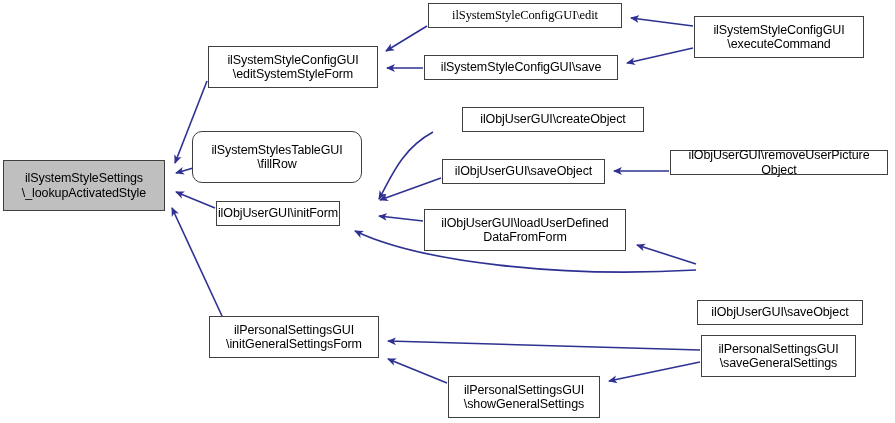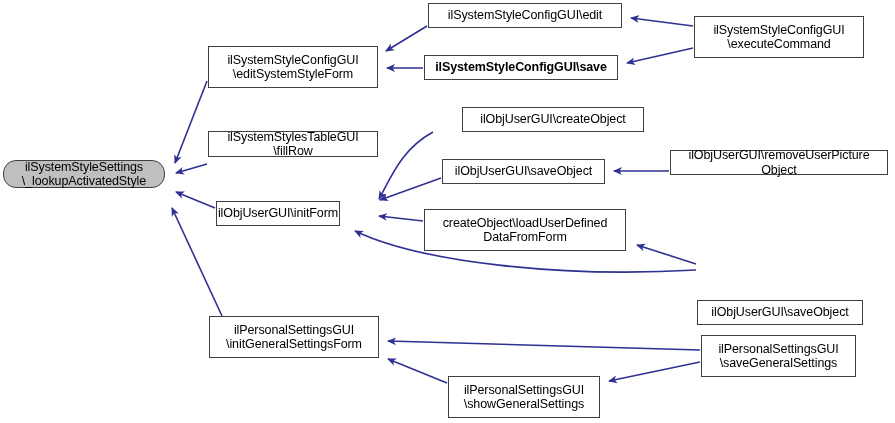--- a/index.html
+++ b/index.html
@@ -90,62 +90,62 @@
       <path d="M 696 264 L 637 245"></path>
 
       <path d="M 700 350 L 388 341"></path>
 
       <path d="M 447 383 L 388 359"></path>
 
       <path d="M 700 362 L 609 381"></path>
     </g>
   </svg>
 
-  <div class="node current" id="node-n0" style="left: 3px; top: 160px; width: 162px; height: 28px; border-radius: 13px;">
+  <div class="node current" id="node-n0" style="left: 3px; top: 160px; width: 162px; height: 51px;">
     <span class="lbl">ilSystemStyleSettings
 \_lookupActivatedStyle</span>
   </div>
 
   <div class="node" id="node-n1" style="left: 208px; top: 46px; width: 170px; height: 42px;">
     <span class="lbl">ilSystemStyleConfigGUI
 \editSystemStyleForm</span>
   </div>
 
-  <div class="node" id="node-n2" style="left: 208px; top: 131px; width: 170px; height: 26px;">
+  <div class="node" id="node-n2" style="left: 192px; top: 131px; width: 170px; height: 52px; border-radius: 10px;">
     <span class="lbl">ilSystemStylesTableGUI
 \fillRow</span>
   </div>
 
   <div class="node" id="node-n3" style="left: 216px; top: 201px; width: 124px; height: 25px;">
     <span class="lbl">ilObjUserGUI\initForm</span>
   </div>
 
   <div class="node" id="node-n4" style="left: 209px; top: 316px; width: 170px; height: 42px;">
     <span class="lbl">ilPersonalSettingsGUI
 \initGeneralSettingsForm</span>
   </div>
 
-  <div class="node" id="node-n5" style="left: 428px; top: 3px; width: 194px; height: 25px;">
+  <div class="node" id="node-n5" style="left: 428px; top: 3px; width: 194px; height: 25px; font-family: Liberation Serif, serif;">
     <span class="lbl">ilSystemStyleConfigGUI\edit</span>
   </div>
 
-  <div class="node" id="node-n6" style="left: 424px; top: 55px; width: 194px; height: 25px; font-weight: bold;">
+  <div class="node" id="node-n6" style="left: 424px; top: 55px; width: 194px; height: 25px;">
     <span class="lbl">ilSystemStyleConfigGUI\save</span>
   </div>
 
   <div class="node" id="node-n7" style="left: 434px; top: 107px; width: 182px; height: 25px; margin-left: 28px;">
     <span class="lbl">ilObjUserGUI\createObject</span>
   </div>
 
   <div class="node" id="node-n8" style="left: 442px; top: 159px; width: 163px; height: 25px;">
     <span class="lbl">ilObjUserGUI\saveObject</span>
   </div>
 
   <div class="node" id="node-n9" style="left: 424px; top: 209px; width: 202px; height: 42px;">
-    <span class="lbl">createObject\loadUserDefined
+    <span class="lbl">ilObjUserGUI\loadUserDefined
 DataFromForm</span>
   </div>
 
   <div class="node" id="node-n10" style="left: 448px; top: 376px; width: 152px; height: 42px;">
     <span class="lbl">ilPersonalSettingsGUI
 \showGeneralSettings</span>
   </div>
 
   <div class="node" id="node-n11" style="left: 694px; top: 16px; width: 170px; height: 42px;">
     <span class="lbl">ilSystemStyleConfigGUI

